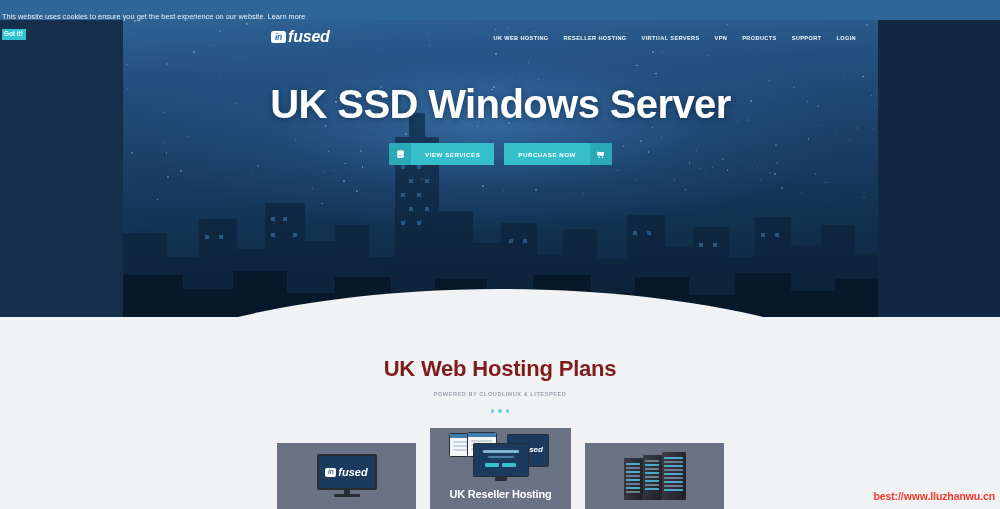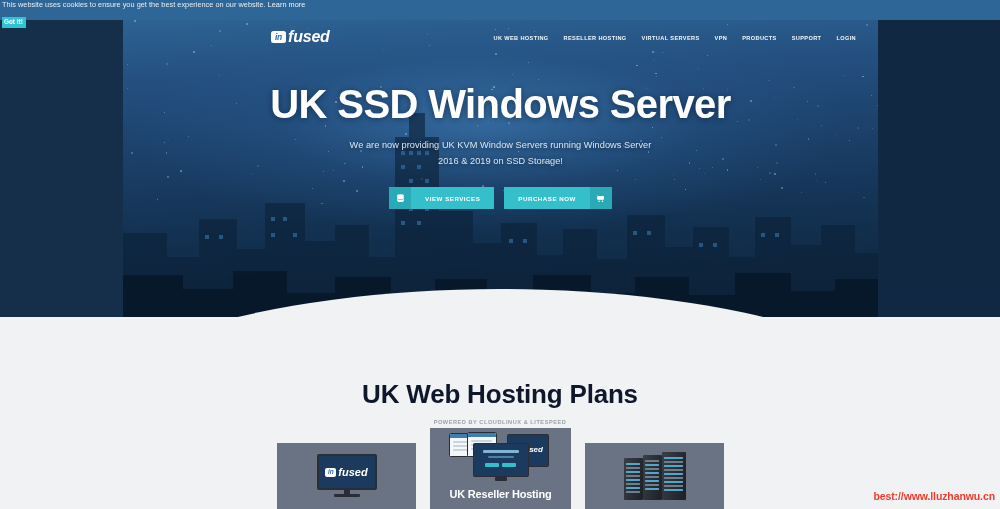--- a/index.html
+++ b/index.html
@@ -28,21 +28,21 @@
     height: 20px;
     background: #2f6698;
     z-index: 60;
     padding-left: 2px;
   }
   #cookie-text {
     font-size: 7.3px;
     line-height: 10px;
     color: #e8eef4;
     letter-spacing: .04px;
-    padding-top: 0;
+    padding-top: 12px;
     white-space: nowrap;
   }
   #cookie-learn {
     color: #f0f5f9;
     text-decoration: none;
   }
   #cookie-accept {
     display: inline-block;
     margin-top: 1px;
     background: #2ec4d4;
@@ -219,24 +219,24 @@
 
   
   #plans {
     position: absolute;
     top: 317px; left: 0;
     width: 1000px; height: 192px;
     background: #f1f2f4;
     text-align: center;
   }
   #plans-title {
-    margin-top: 62px;
-    font-size: 26px;
-    font-weight: bold;
-    color: #0f172a;
+    margin-top: 39px;
+    font-size: 22px;
+    font-weight: bold;
+    color: #7f1d1d;
     letter-spacing: -.2px;
   }
   #plans-sub {
     margin-top: 9px;
     font-size: 5.6px;
     font-weight: bold;
     letter-spacing: .55px;
     color: #9aa2ab;
   }
   #plans-dots {
@@ -652,24 +652,20 @@
       <a class="nav-item" href="#">VIRTUAL SERVERS</a>
       <a class="nav-item" href="#">VPN</a>
       <a class="nav-item" href="#">PRODUCTS</a>
       <a class="nav-item" href="#">SUPPORT</a>
       <a class="nav-item" href="#">LOGIN</a>
     </nav>
   </div>
 
   <div id="hero-content">
     <h1 id="hero-title">UK SSD Windows Server</h1>
-    <p id="hero-sub">
-      <span>We are now providing UK KVM Window Servers running Windows Server</span><br>
-      <span>2016 &amp; 2019 on SSD Storage!</span>
-    </p>
     <div id="hero-buttons">
       <button class="hero-btn">
         <span class="btn-icon">
           <svg width="9" height="9" viewBox="0 0 16 16" fill="#ffffff" aria-hidden="true">
             <ellipse cx="8" cy="3" rx="6" ry="2.4"></ellipse>
             <path d="M2 3v4c0 1.3 2.7 2.4 6 2.4S14 8.3 14 7V3c0 1.3-2.7 2.4-6 2.4S2 4.3 2 3z"></path>
             <path d="M2 8v4c0 1.3 2.7 2.4 6 2.4s6-1.1 6-2.4V8c0 1.3-2.7 2.4-6 2.4S2 9.3 2 8z"></path>
           </svg>
         </span>
         <span class="btn-label">VIEW SERVICES</span>

